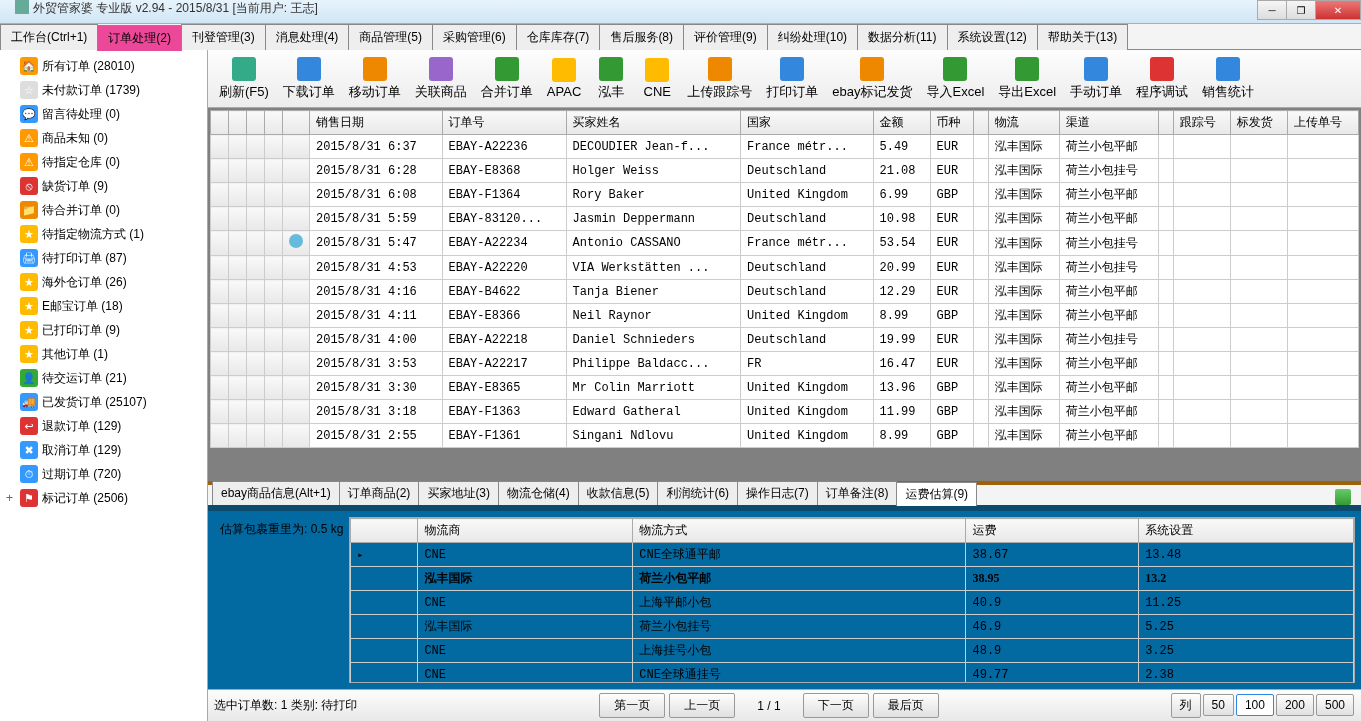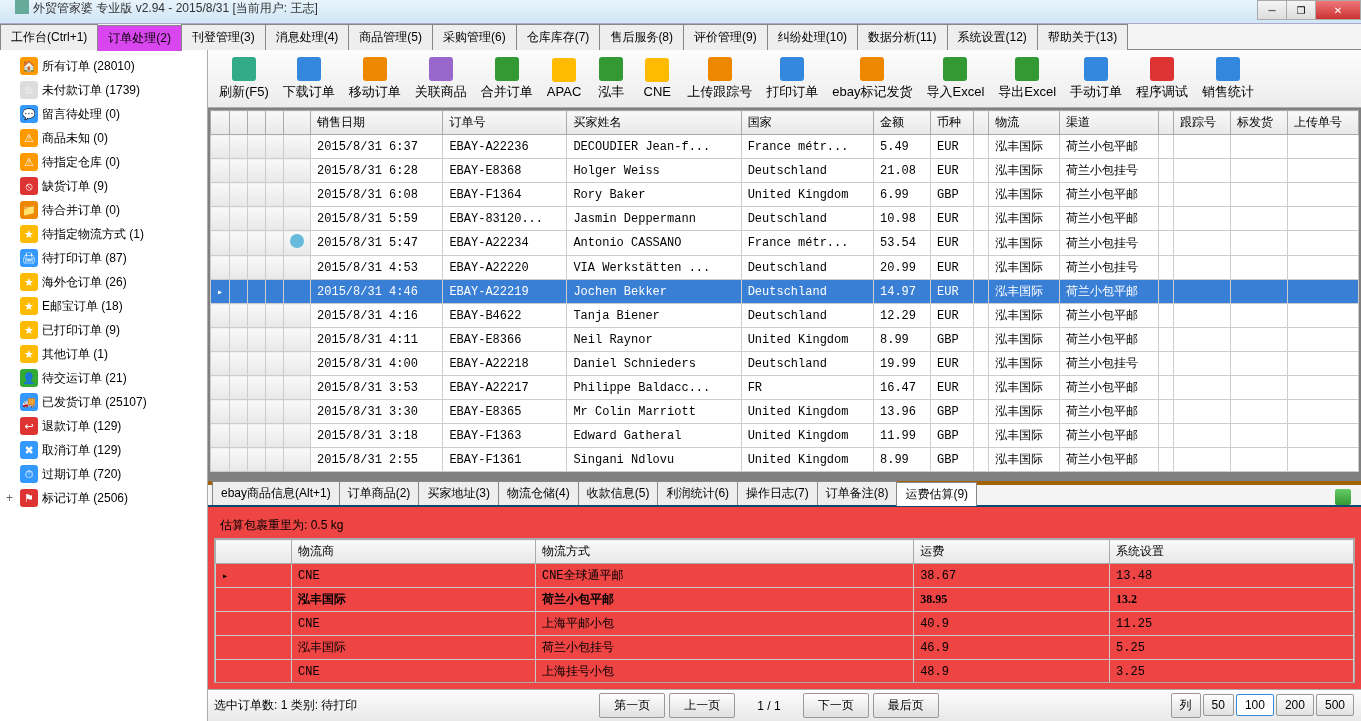--- a/index.html
+++ b/index.html
@@ -7,21 +7,21 @@
 
 .title-bar { background: linear-gradient(#e8f4fc, #d0e5f5); height: 24px; display: flex; padding-left: 15px; border-bottom: 1px solid #aac; }
 .title-bar .app-icon { width: 14px; height: 14px; background: #6a9; margin-right: 4px; }
 .title-bar .title { color: #333; flex: 1; }
 .win-btns { display: flex; }
 .win-btn { width: 30px; height: 20px; background: linear-gradient(#f5f5f5,#ddd); border: 1px solid #aaa; display: flex; align-items: center; justify-content: center; margin-left: -1px; cursor: pointer; font-size: 10px; }
 .win-btn.close { background: linear-gradient(#e77,#c33); color: #fff; width: 46px; }
 
 .main-tabs { background: #f4f4f4; border-bottom: 1px solid #888; height: 26px; display: flex; align-items: flex-start; }
 .main-tab { padding: 4px 10px; border: 1px solid #888; border-bottom: none; margin-right: -1px; background: #eee; cursor: pointer; color: #000; }
-.main-tab.active { background: #d946ef; position: relative; top: 1px; }
+.main-tab.active { background: #ec4899; position: relative; top: 1px; }
 
 .content { flex: 1; display: flex; min-height: 0; }
 
 .sidebar { width: 208px; background: #fff; border-right: 1px solid #aaa; overflow-y: auto; padding: 4px 0; }
 .tree-item { display: flex; align-items: center; padding: 3px 4px 3px 20px; cursor: pointer; white-space: nowrap; }
 .tree-icon { width: 18px; height: 18px; margin-right: 4px; border-radius: 3px; display: inline-flex; align-items: center; justify-content: center; font-size: 11px; color: #fff; }
 .exp { position: absolute; left: 6px; color: #666; }
 .tree-item { position: relative; }
 
 .right-pane { flex: 1; display: flex; flex-direction: column; min-width: 0; }
@@ -38,21 +38,21 @@
 .grid tr.sel td { background: #3a7fd6; color: #fff; }
 .grid td.rowhead { background: linear-gradient(#f9f9f9,#e8e8e8); width: 18px; }
 .rowptr::before { content: "▸"; font-size: 10px; }
 .personicon { width: 14px; height: 14px; background: #6bd; border-radius: 50%; display: inline-block; }
 
 .detail-tabs { background: #f4f4f4; border-top: 4px solid #a16207; height: 24px; display: flex; align-items: flex-end; padding-left: 4px; }
 .detail-tab { padding: 3px 8px; border: 1px solid #888; border-bottom: none; margin-right: -1px; background: #eee; cursor: pointer; }
 .detail-tab.active { background: #fff; position: relative; top: 1px; }
 .book-icon { margin-left: auto; margin-right: 10px; width: 16px; height: 16px; background: linear-gradient(#6c6,#393); border-radius: 2px; }
 
-.detail-body { background: #ef4444; padding: 6px; border-top: 2px solid #0c4a6e; height: 184px; display: flex; flex-direction: column; }
+.detail-body { background: #0369a1; padding: 6px; border-top: 6px solid #0c4a6e; height: 184px; display: flex; flex-direction: row; }
 .detail-grid-wrap { flex: 1; overflow: auto; border: 1px solid #aaa; }
 .detail-grid { border-collapse: collapse; width: 100%; }
 .detail-grid th { background: linear-gradient(#f9f9f9,#e8e8e8); border: 1px solid #aaa; padding: 3px 6px; text-align: left; font-weight: normal; }
 .detail-grid td { border: 1px solid #ccc; padding: 3px 6px; font-family: "Courier New", monospace; }
 .detail-grid tr.bold td { font-weight: bold; font-family: "SimSun"; }
 
 .footer { background: linear-gradient(#fdfdfd,#e8e8e8); border-top: 1px solid #aaa; height: 32px; display: flex; align-items: center; padding: 0 6px; }
 .footer-text { margin-right: 20px; }
 .page-btn { padding: 3px 14px; border: 1px solid #999; background: linear-gradient(#fefefe,#e0e0e0); margin: 0 2px; cursor: pointer; border-radius: 2px; }
 .page-num { margin: 0 20px; }
@@ -370,40 +370,20 @@
               <td class="rowhead"></td>
               <td>2015/8/31 4:53</td>
               <td>EBAY-A22220</td>
               <td>VIA Werkstätten ...</td>
               <td>Deutschland</td>
               <td>20.99</td>
               <td>EUR</td>
               <td></td>
               <td>泓丰国际</td>
               <td>荷兰小包挂号</td>
-              <td></td>
-              <td></td>
-              <td></td>
-              <td></td>
-            </tr>
-            <tr class="sel">
-              <td class="rowhead rowptr"></td>
-              <td class="rowhead"></td>
-              <td class="rowhead"></td>
-              <td class="rowhead"></td>
-              <td class="rowhead"></td>
-              <td>2015/8/31 4:46</td>
-              <td>EBAY-A22219</td>
-              <td>Jochen Bekker</td>
-              <td>Deutschland</td>
-              <td>14.97</td>
-              <td>EUR</td>
-              <td></td>
-              <td>泓丰国际</td>
-              <td>荷兰小包平邮</td>
               <td></td>
               <td></td>
               <td></td>
               <td></td>
             </tr>
             <tr>
               <td class="rowhead"></td>
               <td class="rowhead"></td>
               <td class="rowhead"></td>
               <td class="rowhead"></td>

